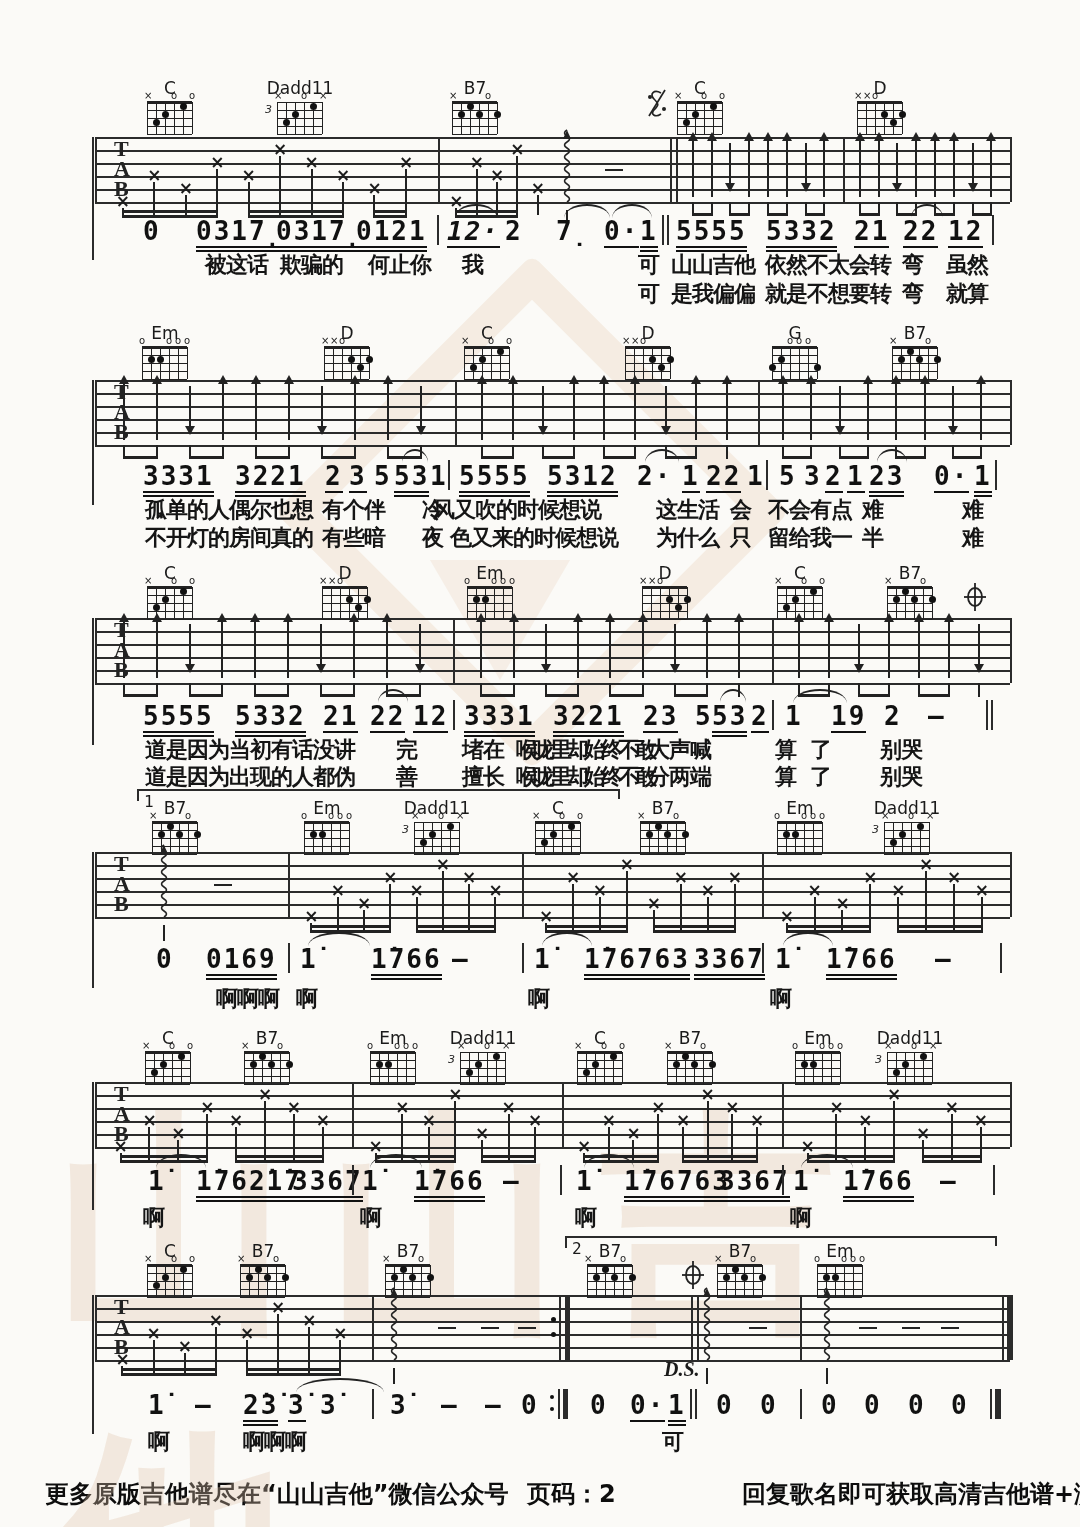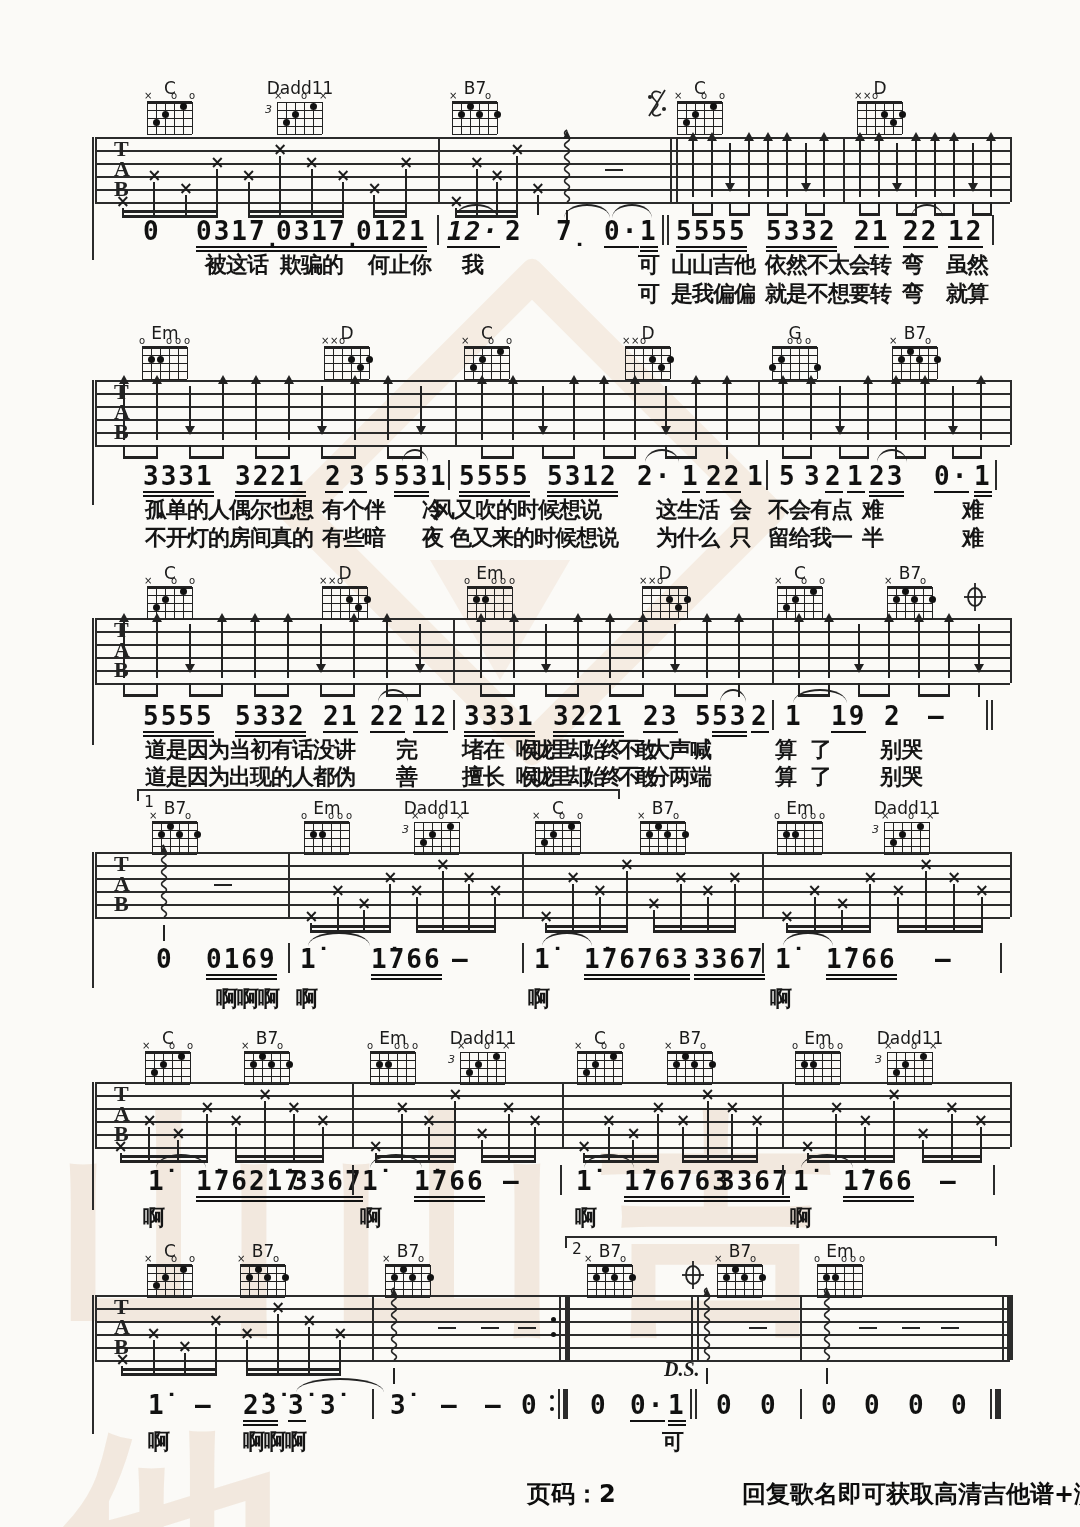--- a/index.html
+++ b/index.html
@@ -28,20 +28,21 @@
   .ahead-dn{position:absolute;width:0;height:0;border-left:5px solid transparent;border-right:5px solid transparent;border-top:9px solid #222;}
   .tabletters{position:absolute;font-family:"Liberation Serif","DejaVu Serif",serif;font-size:22px;font-weight:600;line-height:20px;color:#222;}
   .footer{position:absolute;top:1478px;font-size:24px;font-weight:700;color:#0d0d0d;white-space:nowrap;}
   .wm{position:absolute;color:rgba(226,198,172,0.33);font-weight:700;pointer-events:none;}
   svg{position:absolute;overflow:visible;}
 </style>
 </head>
 <body>
 
 <div id="sheet">
+  <div class="footer" style="left:45px;">更多原版吉他谱尽在“山山吉他”微信公众号</div>
   <div class="footer" style="left:527px;">页码：2</div>
   <div class="footer" style="left:742px;">回复歌名即可获取高清吉他谱+演奏教学</div>
 <div class="wm" style="position: absolute; left: 350px; top: 330px; width: 300px; height: 300px; transform: rotate(45deg); border: 32px solid rgba(231, 205, 180, 0.3); border-radius: 10px;"></div>
     <div class="wm" style="position: absolute; left: 430px; top: 560px; width: 0px; height: 0px; border-left: 70px solid transparent; border-right: 70px solid transparent; border-top: 120px solid rgba(231, 205, 180, 0.25);"></div>
     <div class="wm" style="position: absolute; left: 55px; top: 1070px; font-size: 235px; letter-spacing: 38px; font-family: &quot;DejaVu Sans&quot;, sans-serif;">山山吉他</div>
     <div class="" style="position: absolute; left: 92px; top: 137px; width: 1.5px; height: 123px; background: rgb(43, 43, 43);"></div>
     <div class="staffline" style="position: absolute; left: 95px; top: 137px; width: 915px; height: 1.6px;"></div>
     <div class="staffline" style="position: absolute; left: 95px; top: 150px; width: 915px; height: 1.6px;"></div>
     <div class="staffline" style="position: absolute; left: 95px; top: 163px; width: 915px; height: 1.6px;"></div>
     <div class="staffline" style="position: absolute; left: 95px; top: 176px; width: 915px; height: 1.6px;"></div>

